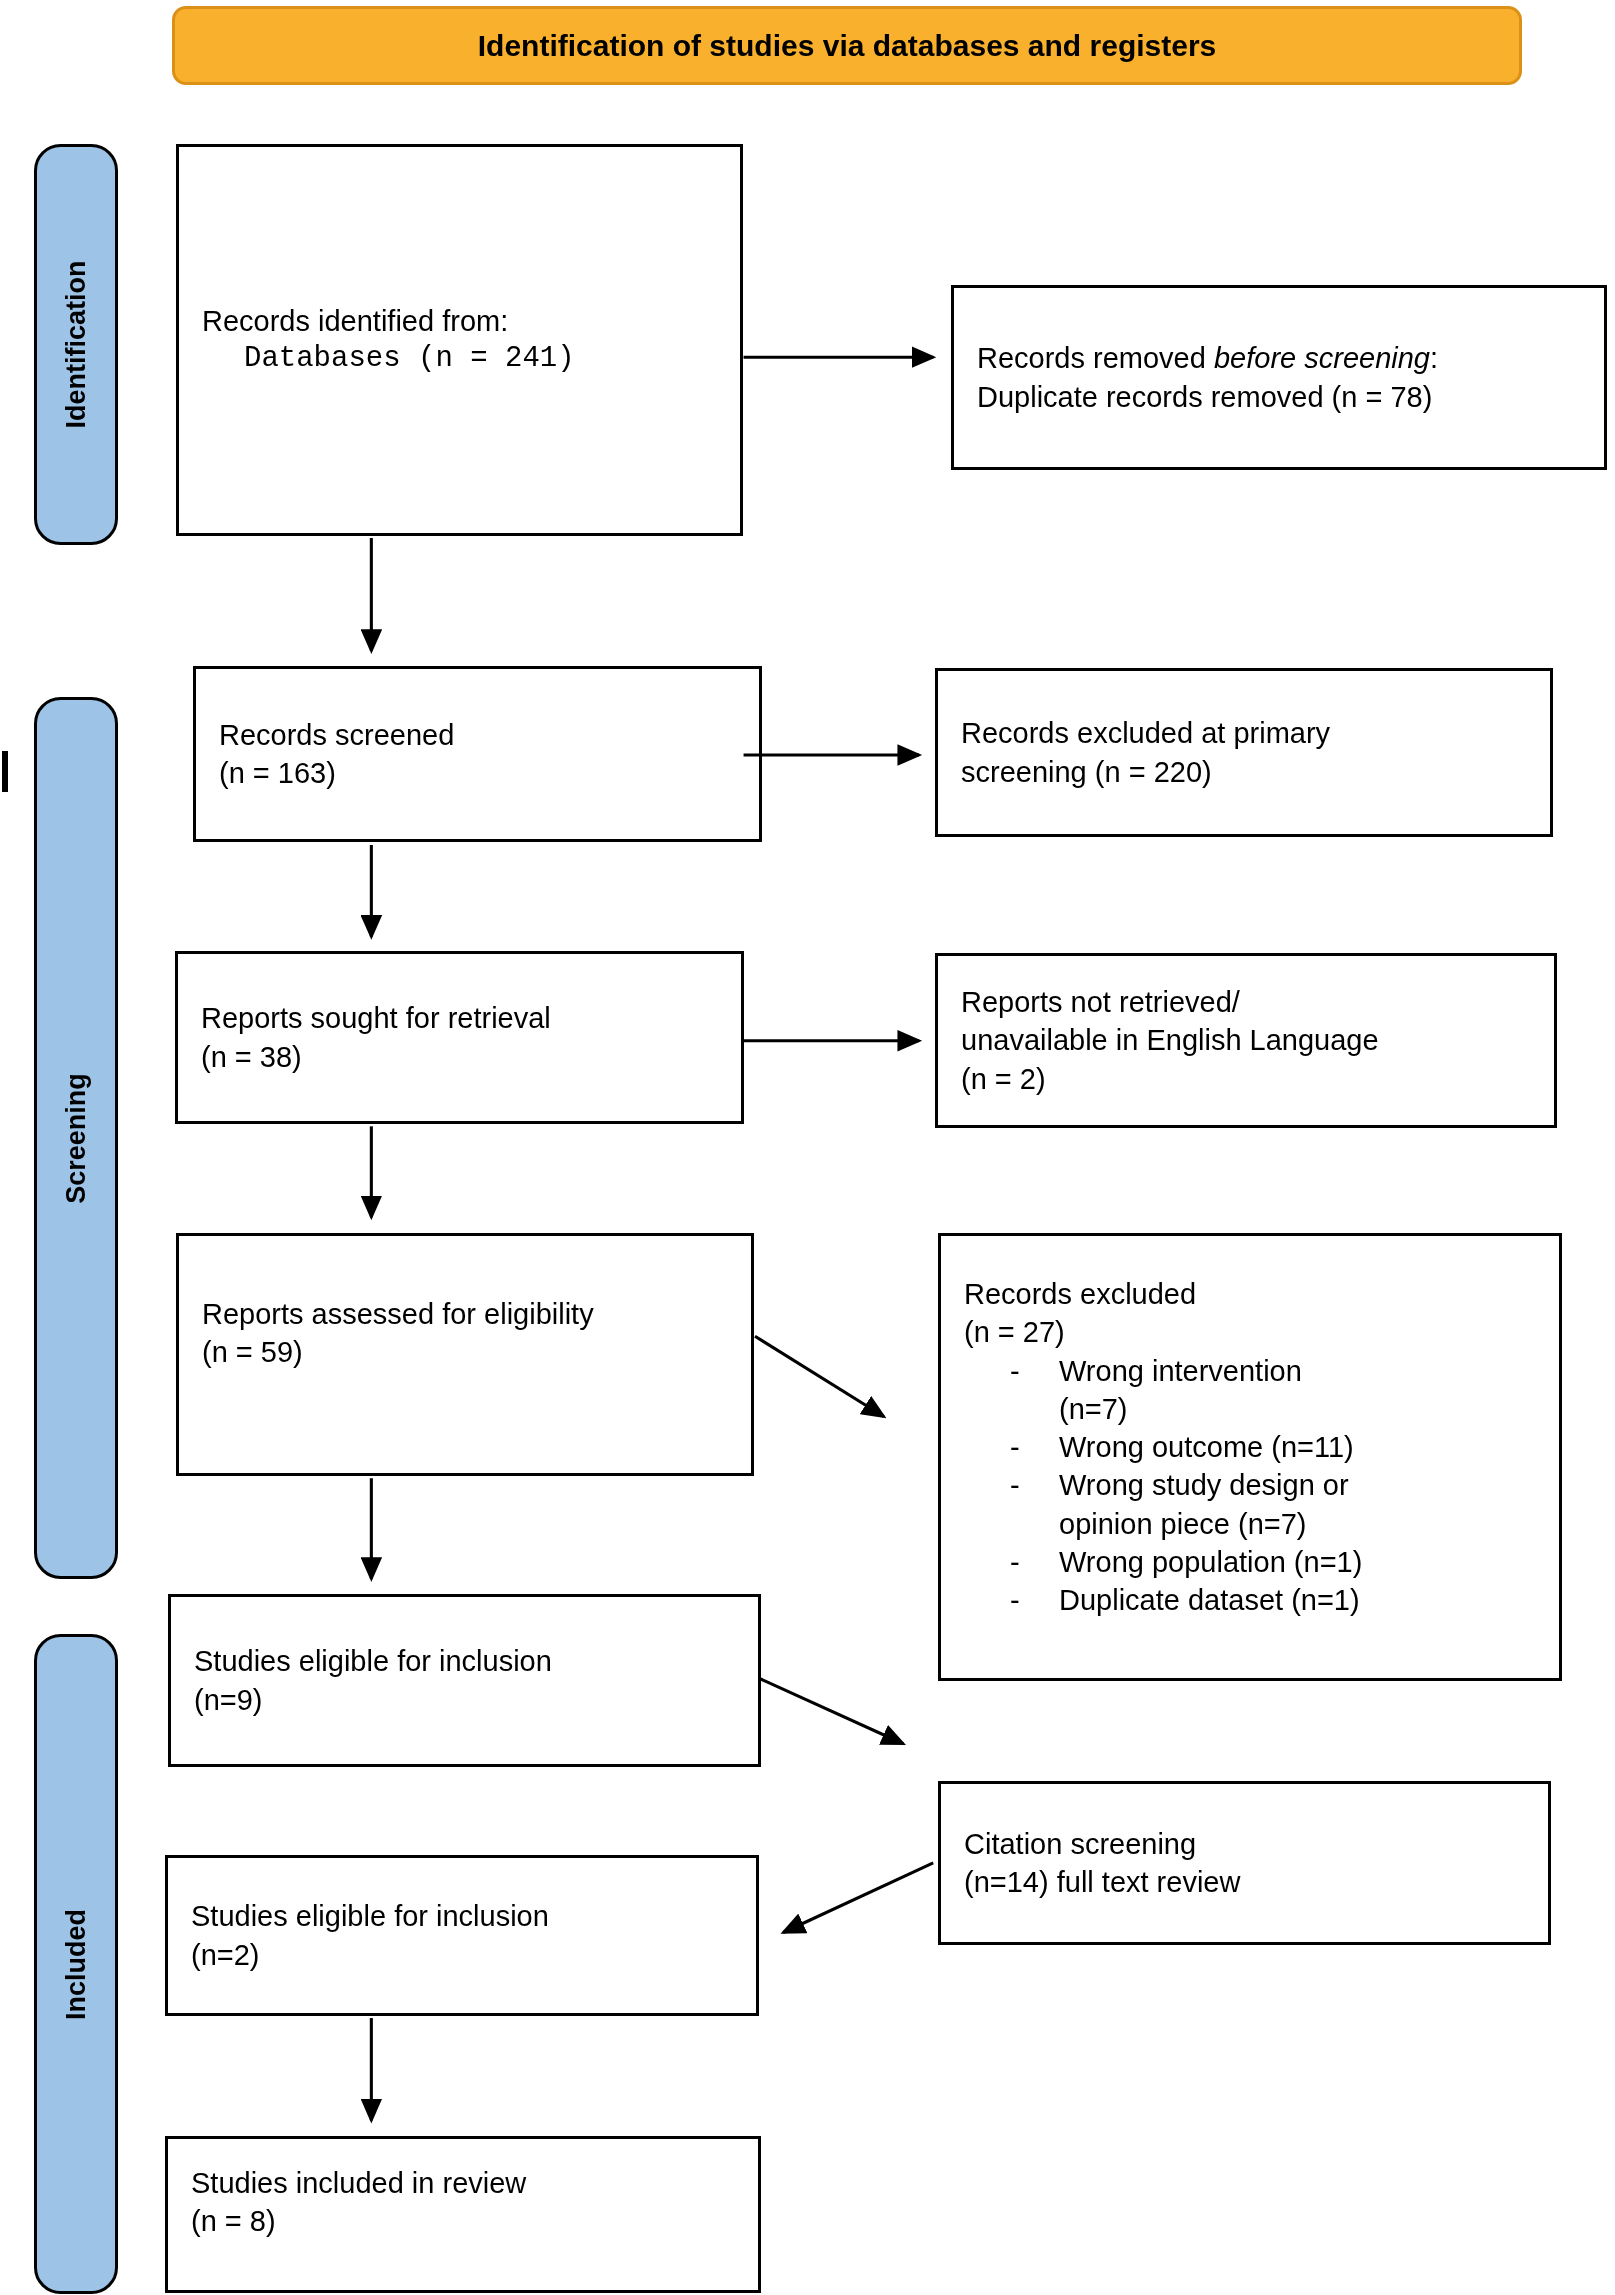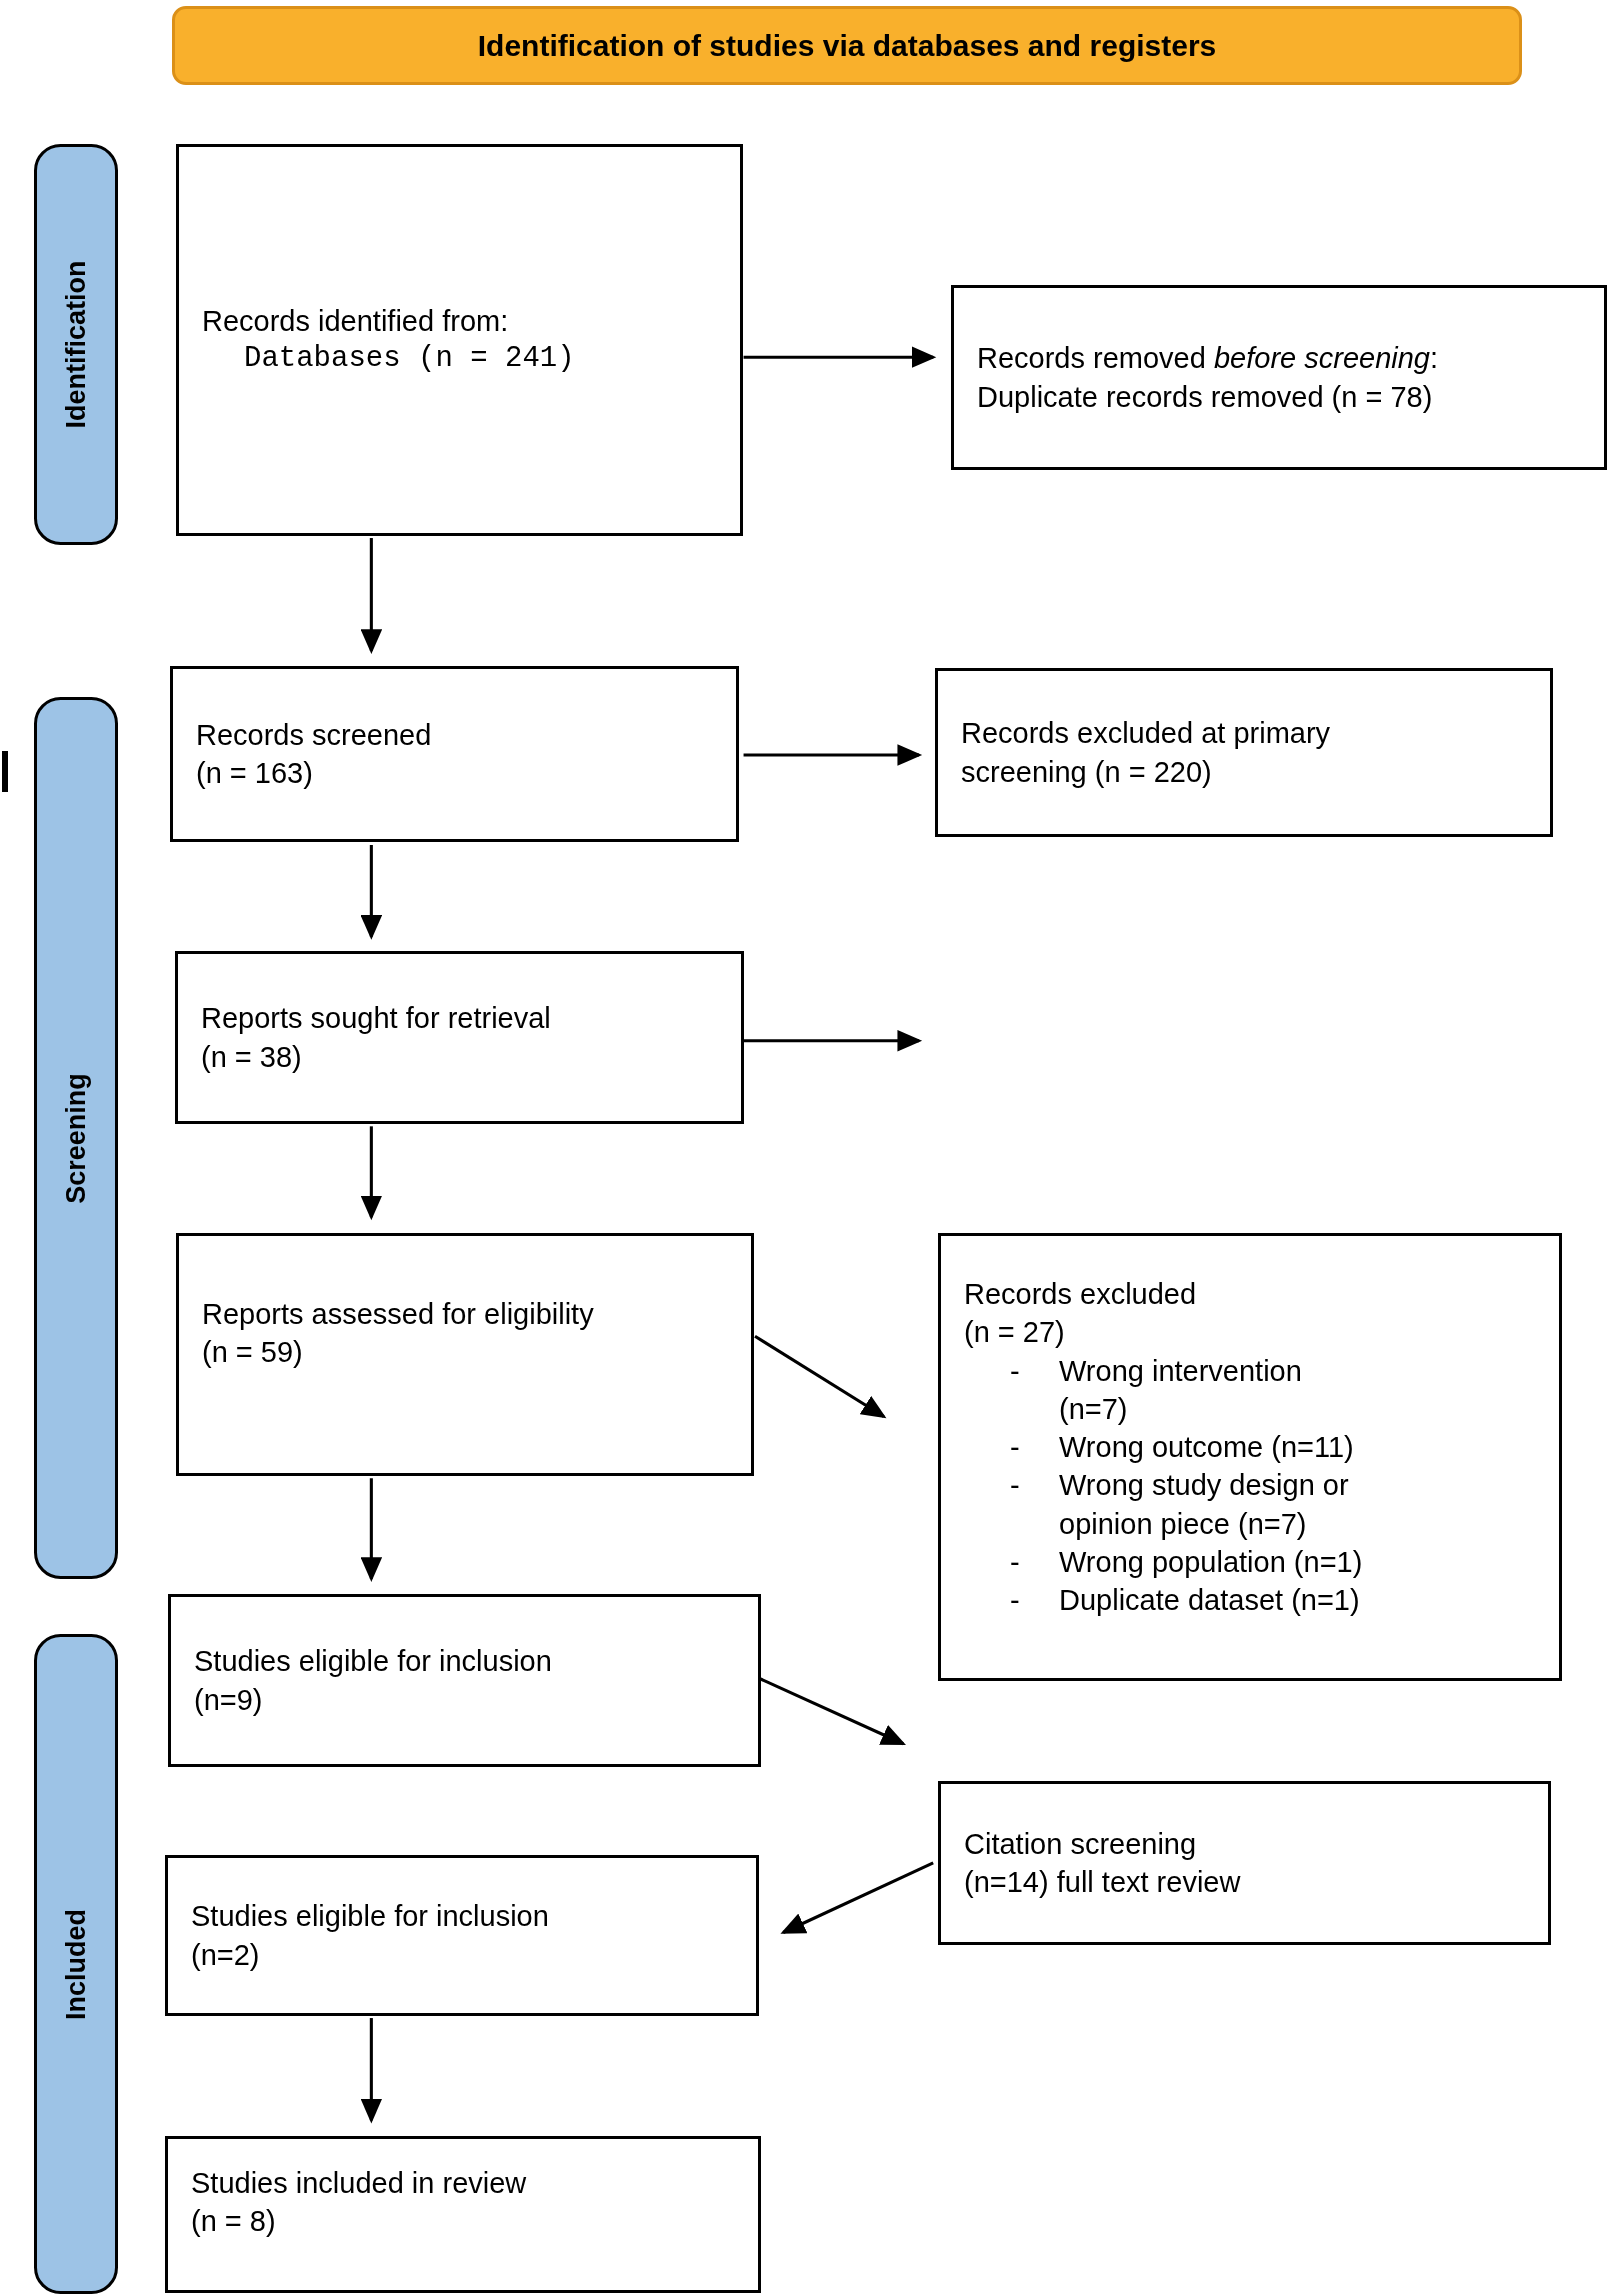--- a/index.html
+++ b/index.html
@@ -33,21 +33,21 @@
   .sb-included{left:34px;top:1634px;width:84px;height:660px;}
   .box{
     position:absolute;background:#fff;border:3.5px solid #000;box-sizing:border-box;
     display:flex;flex-direction:column;justify-content:center;
     font-size:29px;line-height:1.32;
     padding:10.6px 17.6px 10.6px 23px;
   }
   .pre{white-space:pre-line;}
   .indent1{padding-left:42px;font-family:Liberation Mono, monospace;}
   .b-identified{left:176px;top:144px;width:567px;height:392px;}
-  .b-screened{left:170px;top:666px;width:569px;height:176px;}
+  .b-screened{left:193px;top:666px;width:569px;height:176px;}
   .b-sought{left:175px;top:951px;width:569px;height:173px;}
   .b-assessed{left:176px;top:1233px;width:578px;height:243px;padding-bottom:53px;}
   .b-eligible9{left:168px;top:1594px;width:593px;height:173px;}
   .b-eligible2{left:165px;top:1855px;width:594px;height:161px;}
   .b-included11{left:165px;top:2136px;width:596px;height:157px;padding-bottom:35px;}
   .b-removed{left:951px;top:285px;width:656px;height:185px;}
   .b-excl-primary{left:935px;top:668px;width:618px;height:169px;}
   .b-not-retrieved{left:935px;top:953px;width:622px;height:175px;}
   .b-excl-elig{left:938px;top:1233px;width:624px;height:448px;justify-content:flex-start;padding-top:39px;}
   .b-citation{left:938px;top:1749px;width:613px;height:164px;margin-top:32px;}
@@ -118,20 +118,25 @@
   <div class="box b-removed">
     <div><span>Records removed </span><em>before screening</em><span>:</span></div>
     <div>Duplicate records removed (n = 78)</div>
   </div>
 
   <div class="box b-excl-primary">
     <div class="pre">Records excluded at primary
 screening (n = 220)</div>
   </div>
 
+  <div class="box b-not-retrieved">
+    <div class="pre">Reports not retrieved/
+unavailable in English Language
+(n = 2)</div>
+  </div>
 
   <div class="box b-excl-elig">
     <div class="pre">Records excluded
 (n = 27)</div>
     <div class="li">
       <span class="dash">-</span>
       <span class="txt">Wrong intervention
 (n=7)</span>
     </div>
     <div class="li">

